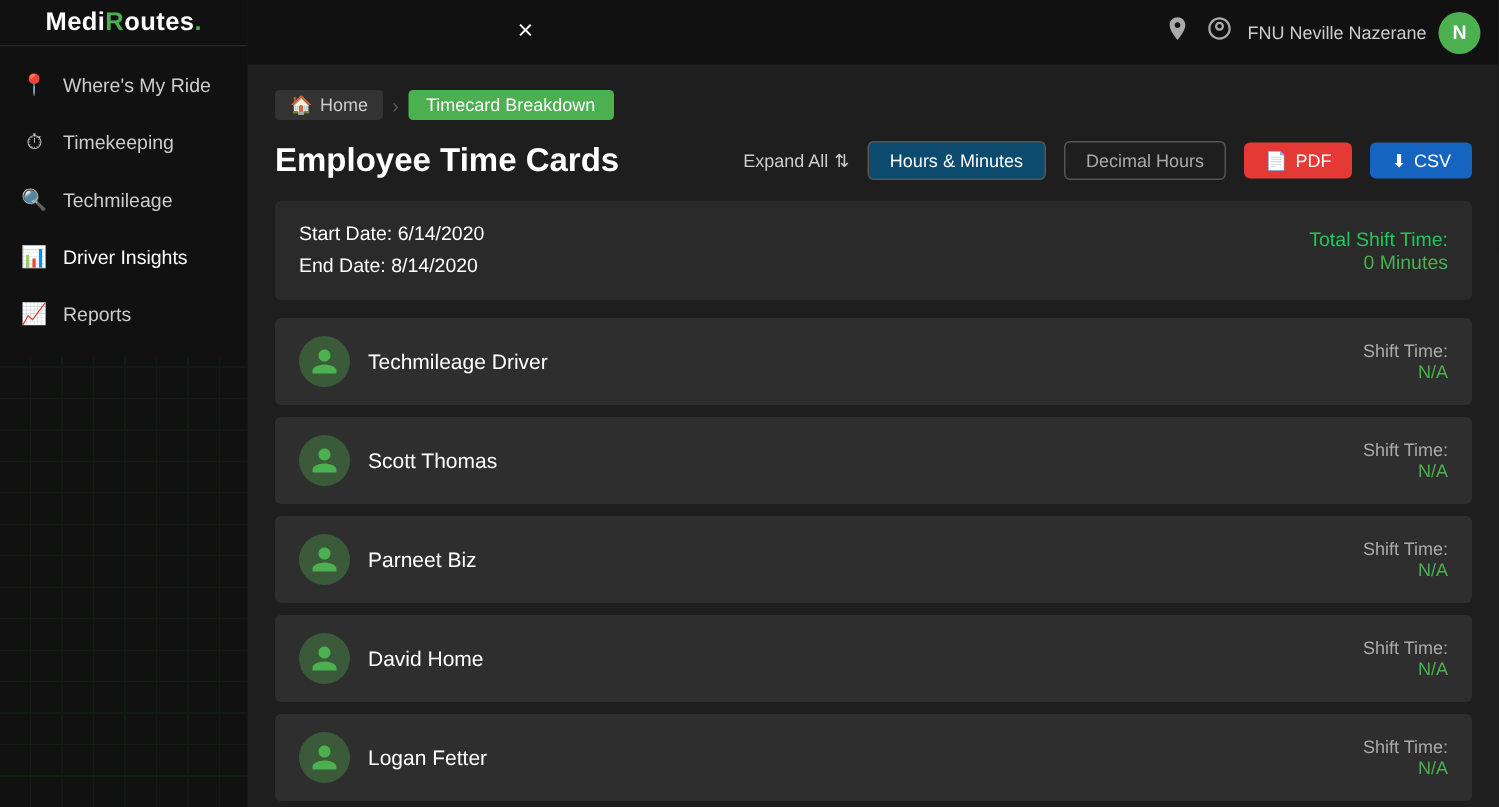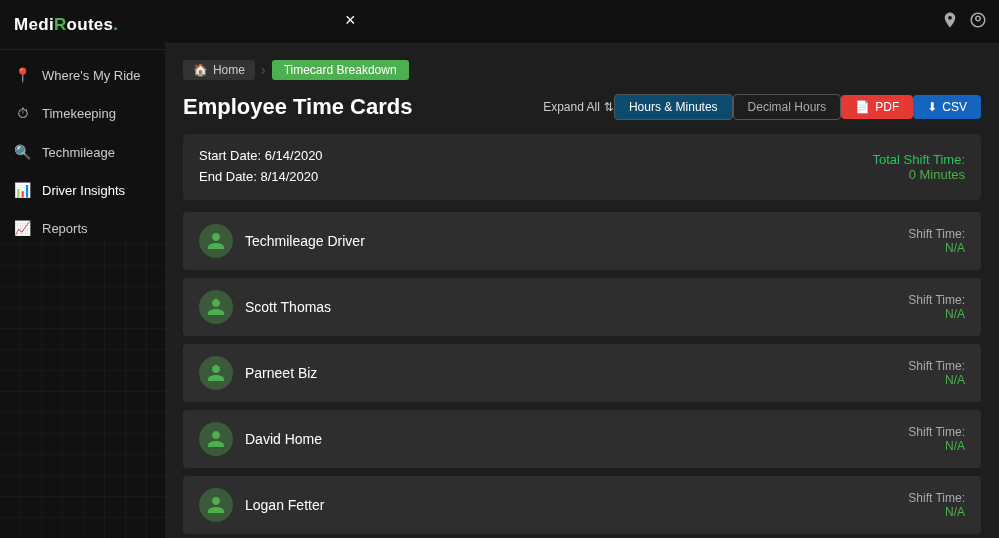--- a/index.html
+++ b/index.html
@@ -29,21 +29,22 @@
       z-index: 1;
       display: flex;
       flex-direction: column;
       height: 100%;
     }
     .logo {
       padding: 12px 14px;
       display: flex;
       align-items: center;
       border-bottom: 1px solid #222;
-      height: 50px;
+      height: 31px;
+      justify-content: center;
     }
     .logo-text {
       font-size: 17px;
       font-weight: bold;
       color: #fff;
       letter-spacing: 0.3px;
     }
     .logo-text span {
       color: #4caf50;
     }
@@ -177,21 +178,21 @@
       margin-bottom: 14px;
     }
     .page-title {
       font-size: 22px;
       font-weight: 600;
       color: #fff;
     }
     .header-controls {
       display: flex;
       align-items: center;
-      gap: 0;
+      gap: 12px;
     }
     .expand-all {
       font-size: 12px;
       color: #ccc;
       display: flex;
       align-items: center;
       gap: 4px;
       cursor: pointer;
     }
     .btn-tab {
@@ -370,20 +371,24 @@
         <svg width="18" height="18" viewBox="0 0 24 24" fill="#aaa">
             <path d="M12 2C8.13 2 5 5.13 5 9c0 5.25 7 13 7 13s7-7.75 7-13c0-3.87-3.13-7-7-7zm0 9.5c-1.38 0-2.5-1.12-2.5-2.5S10.62 6.5 12 6.5s2.5 1.12 2.5 2.5S13.38 11.5 12 11.5z"></path>
           </svg>
       </span>
       <span class="topbar-icon">
         <svg width="18" height="18" viewBox="0 0 24 24" fill="#aaa">
             <path d="M12 2C6.48 2 2 6.48 2 12s4.48 10 10 10 10-4.48 10-10S17.52 2 12 2zm0 18c-4.42 0-8-3.58-8-8s3.58-8 8-8 8 3.58 8 8-3.58 8-8 8zm0-14c-2.21 0-4 1.79-4 4s1.79 4 4 4 4-1.79 4-4-1.79-4-4-4zm0 6c-1.1 0-2-.9-2-2s.9-2 2-2 2 .9 2 2-.9 2-2 2z"></path>
           </svg>
       </span>
     </div>
+    <div class="user-info">
+      <span>FNU Neville Nazerane</span>
+      <div class="user-avatar">N</div>
+    </div>
   </div>
 
   <div class="content">
 
     <div class="breadcrumb">
       <div class="breadcrumb-home">
         <span>🏠</span>
         <span>Home</span>
       </div>
       <span class="breadcrumb-sep">›</span>

